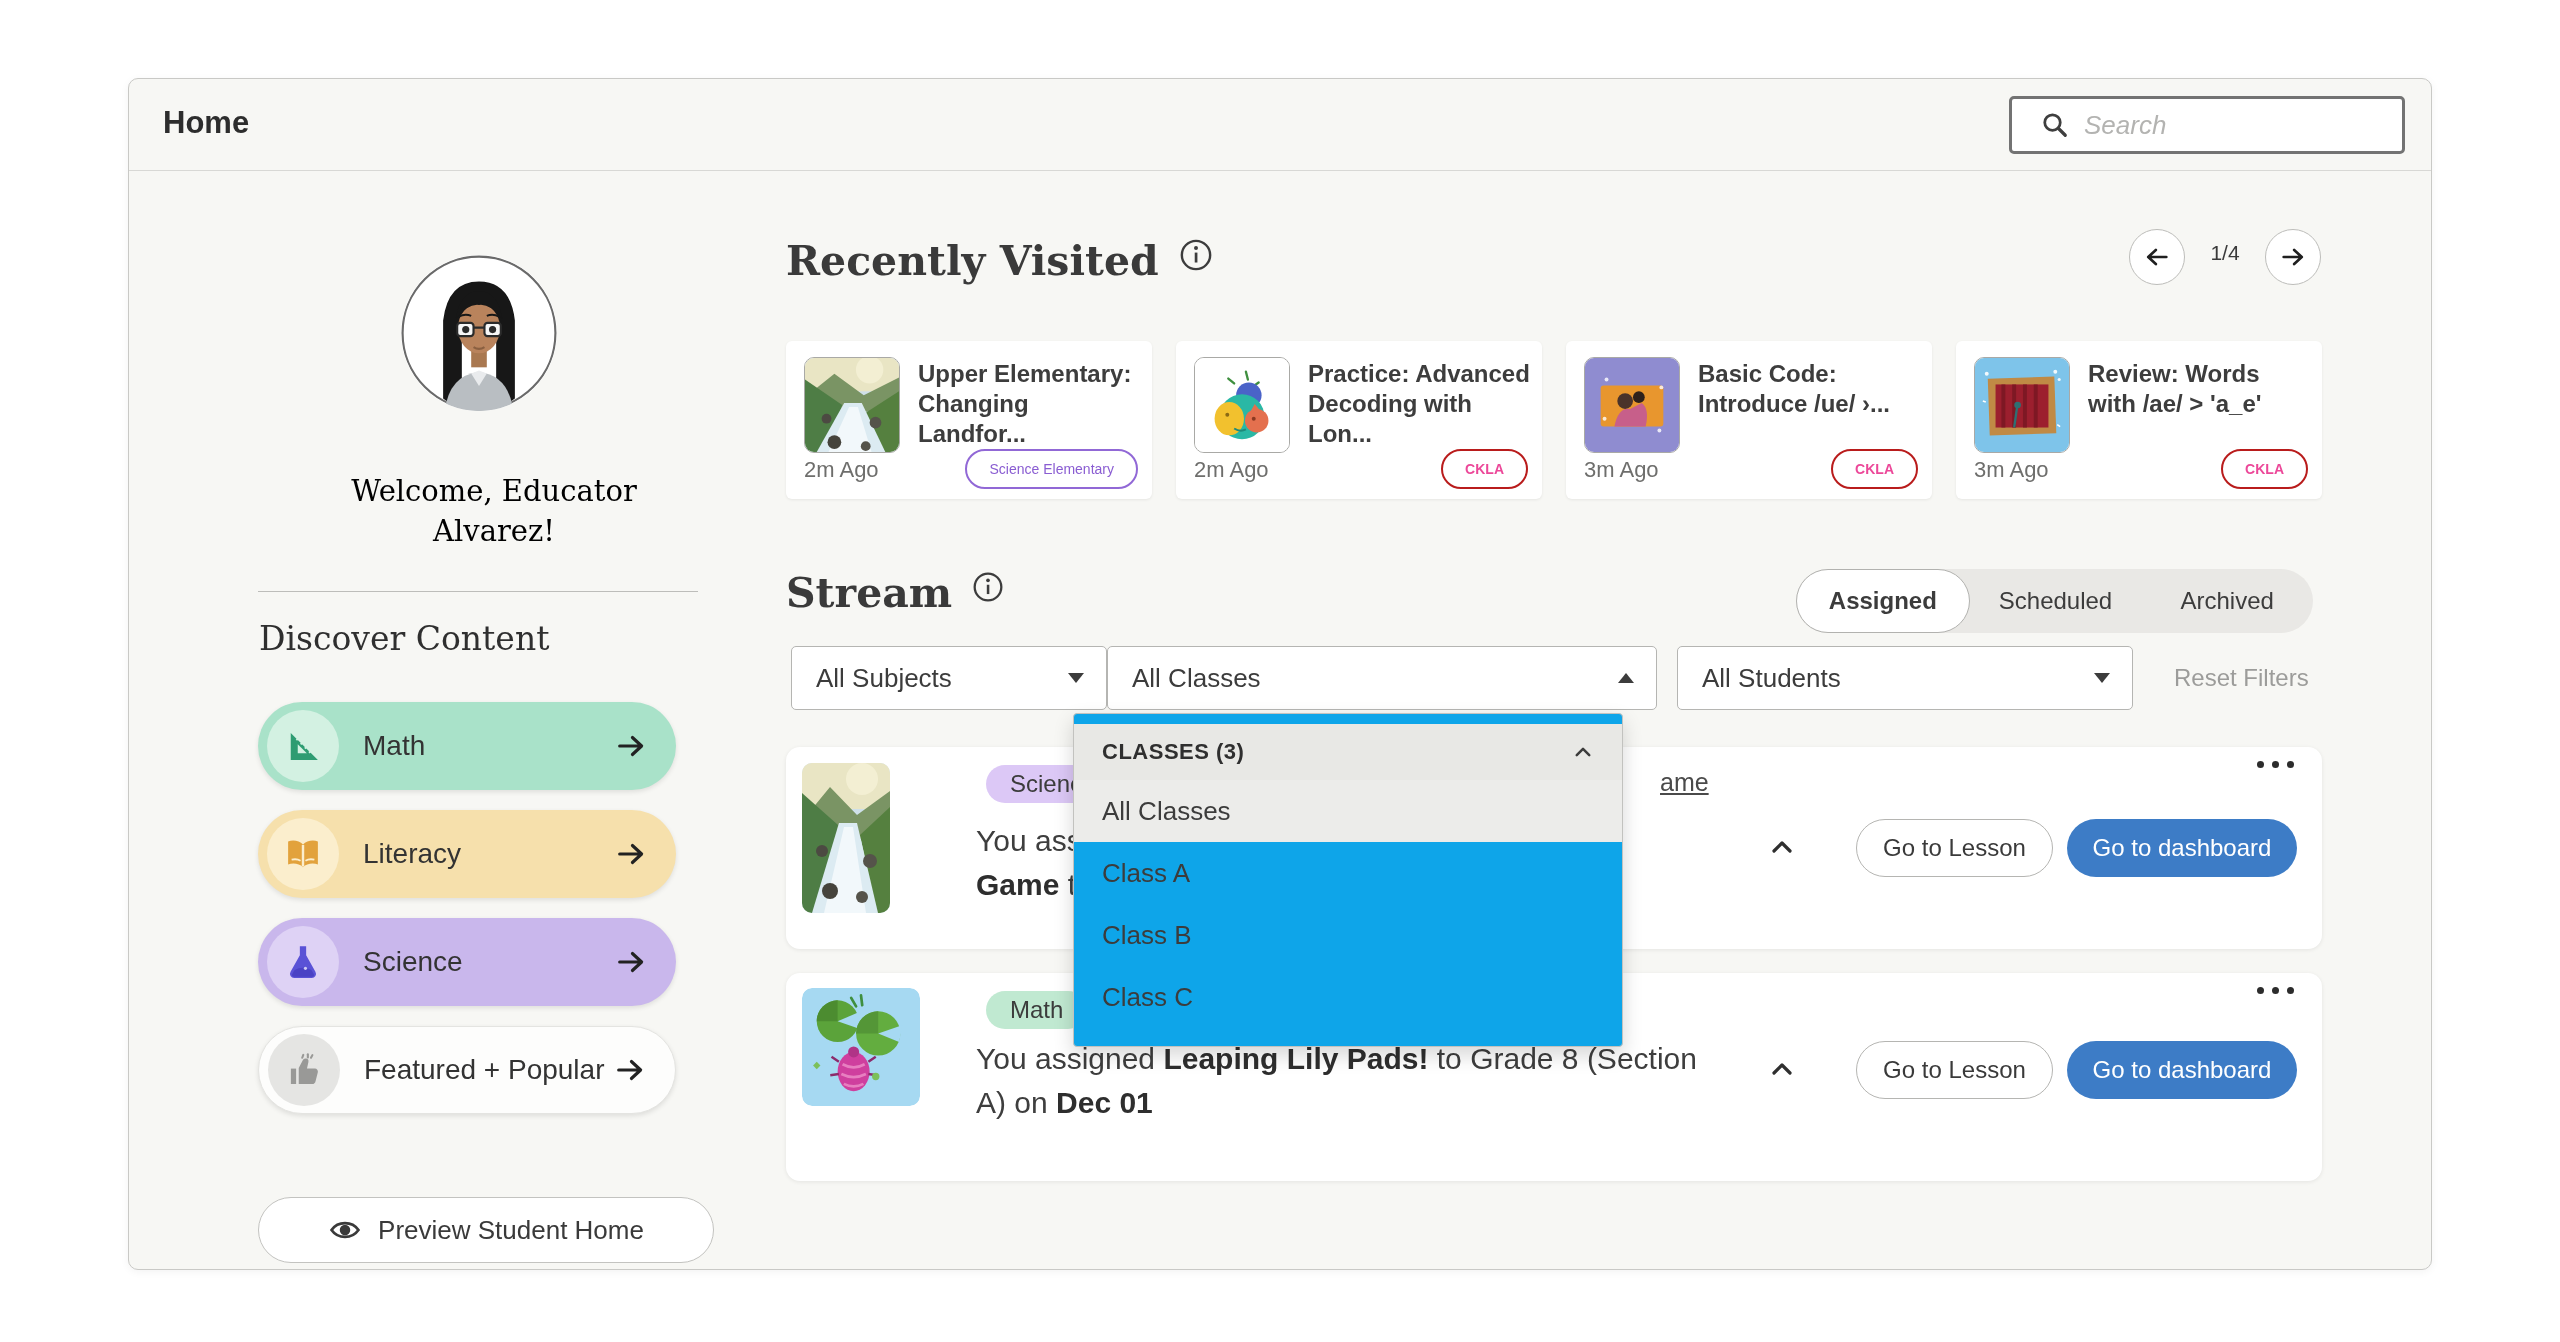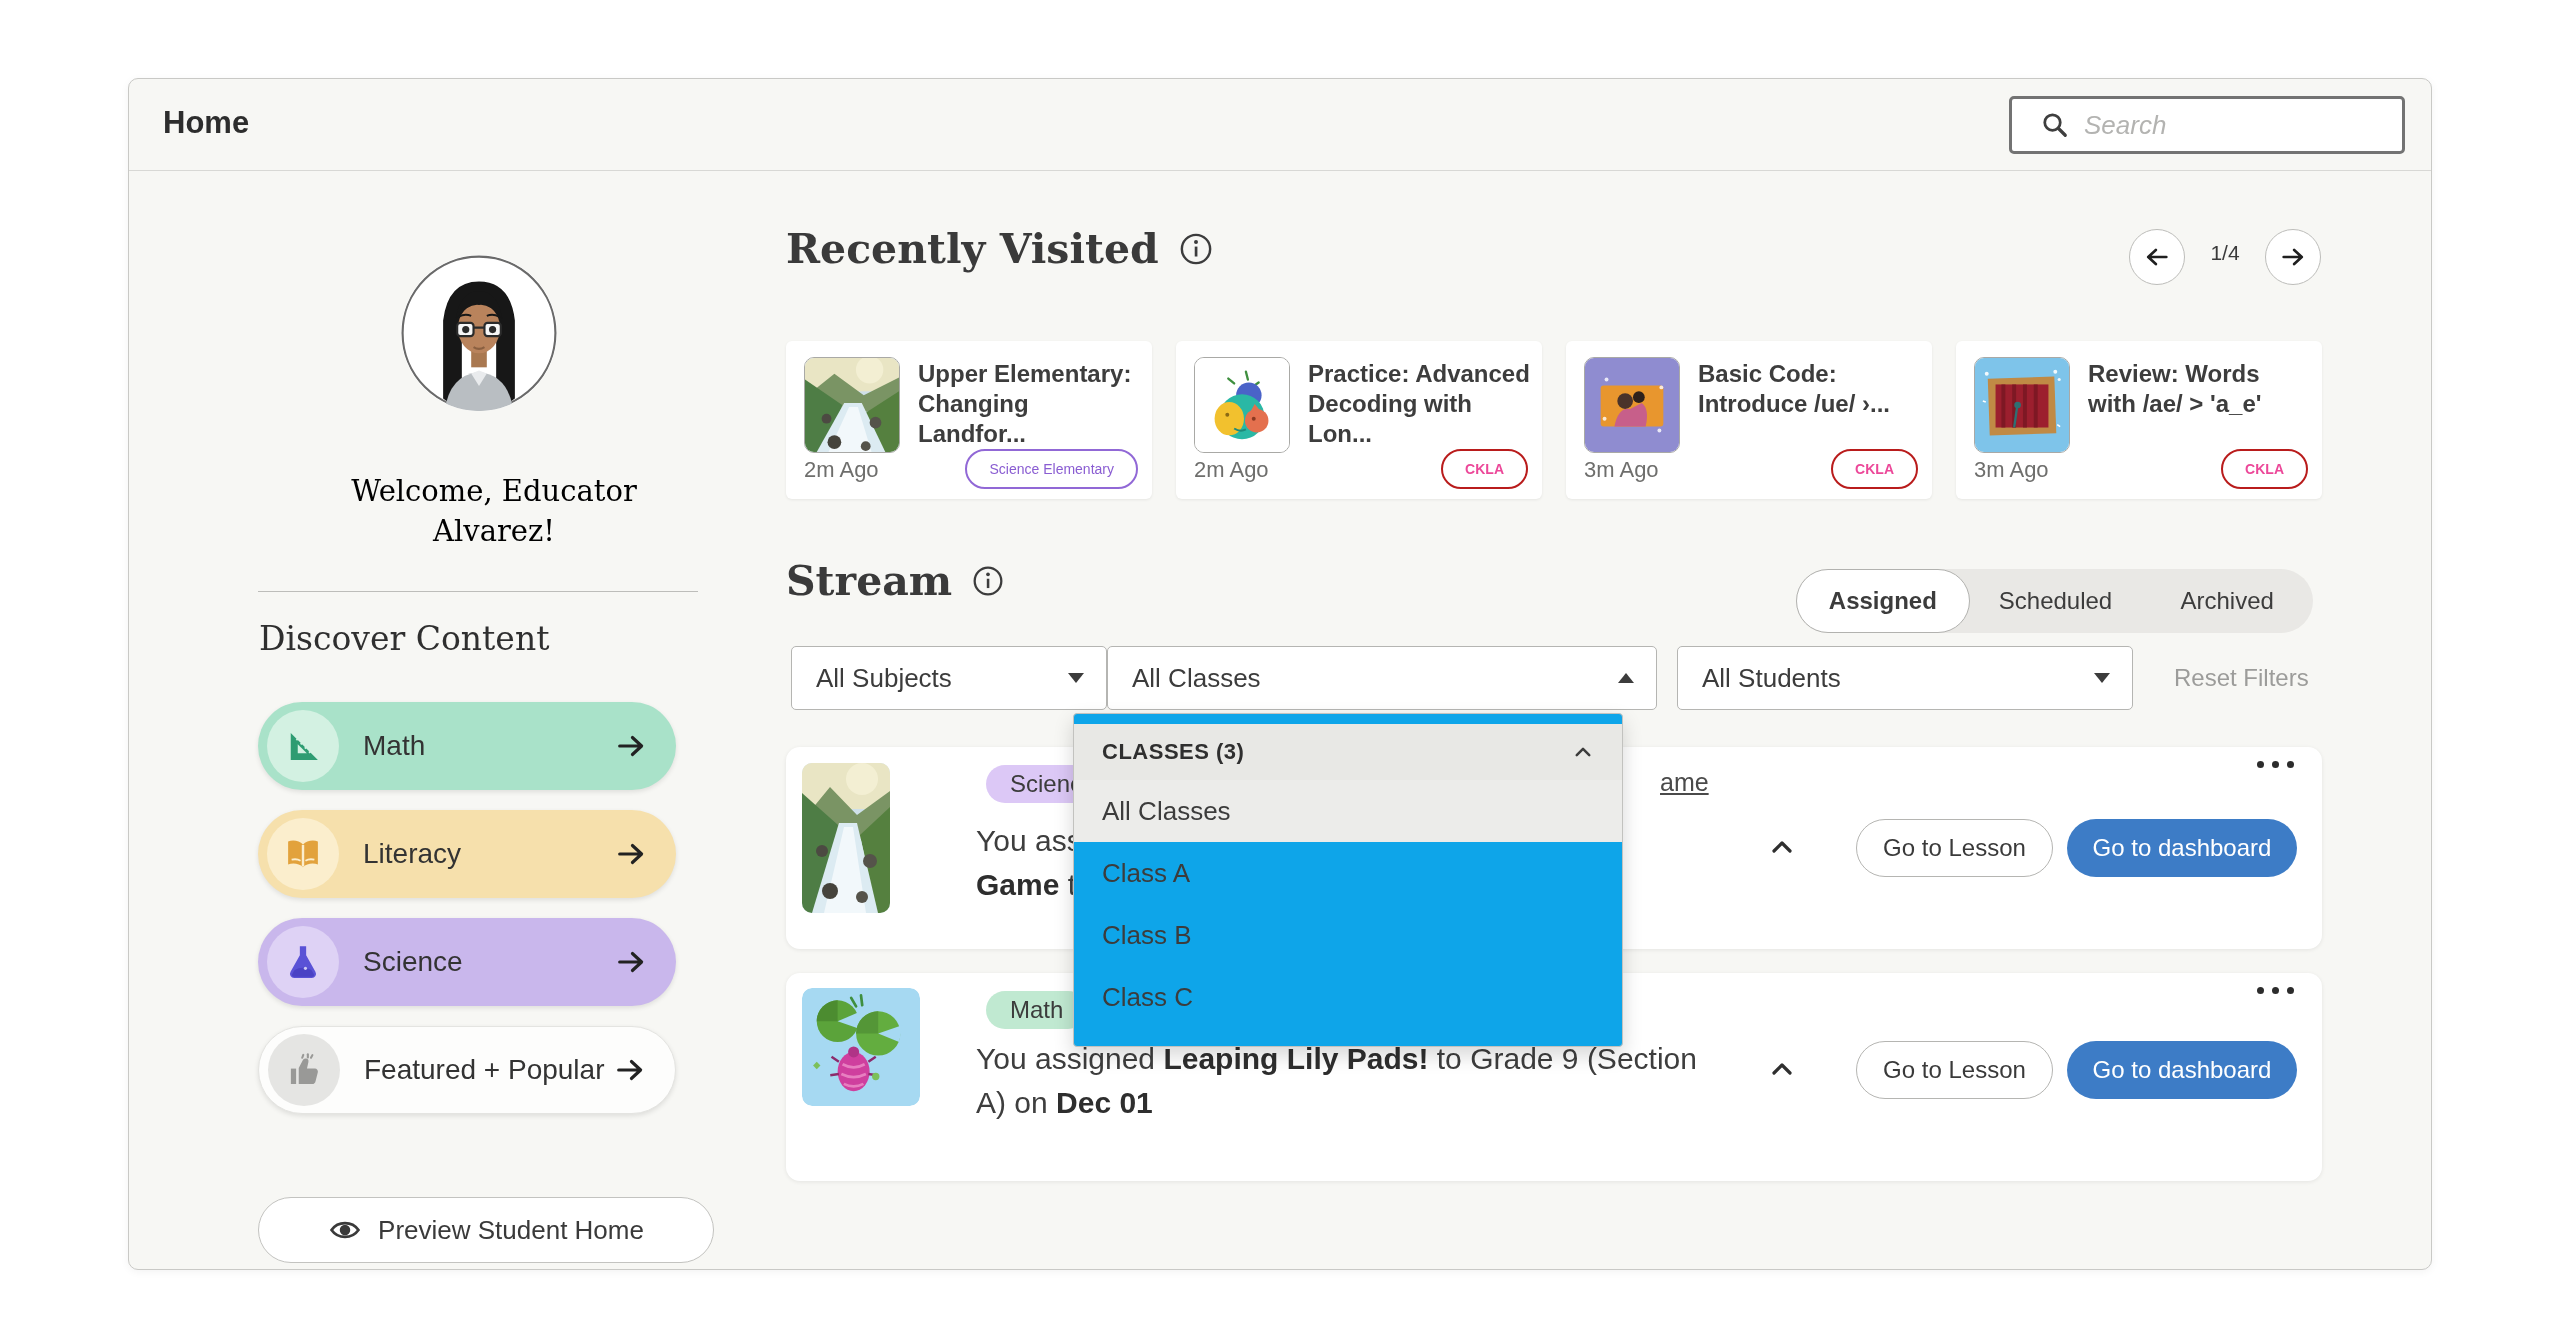--- a/index.html
+++ b/index.html
@@ -41,21 +41,21 @@
   .pill-science { top:839px; background:#c9b7ec; }
   .pill-science .icon-circle { background:#ded2f5; }
   .pill-featured { top:947px; background:#fdfdfc; border:1px solid #e4e4e1; }
   .pill-featured .icon-circle { background:#e5e5e3; }
   .preview-btn { position:absolute; left:129px; top:1118px; width:456px; height:66px; background:#fff;
                  border:1px solid #c3c3c0; border-radius:33px; display:flex; align-items:center;
                  justify-content:center; gap:16px; font-size:26px; color:#3a3a3a; cursor:pointer; }
 
   
   .rv-header { position:absolute; left:657px; top:146px; display:flex; align-items:center; gap:20px; }
-  .rv-title, .stream-title { font-family:"DejaVu Serif", serif; font-size:41px; font-weight:700; color:#3a3a3a; }
+  .rv-title, .stream-title { font-family:"DejaVu Serif", serif; font-size:41px; font-weight:700; color:#3a3a3a;margin-top:12px; }
   .pag-btn { position:absolute; width:56px; height:56px; border-radius:50%; background:#fff;
              border:1.5px solid #bdbdba; display:flex; align-items:center; justify-content:center; cursor:pointer; }
   .pag-prev { left:2000px; top:150px; }
   .pag-next { left:2136px; top:150px; }
   .pag-label { position:absolute; left:2056px; top:162px; width:80px; text-align:center;
                font-size:21px; color:#3a3a3a; }
   .rv-card { position:absolute; top:262px; width:366px; height:158px; background:#fff; border-radius:6px;
              box-shadow:0 1px 3px rgba(0,0,0,.07); }
   .rv-thumb { position:absolute; left:18px; top:16px; width:96px; height:96px; border-radius:10px;
               border:1px solid #a9a9a6; overflow:hidden; }
@@ -432,21 +432,21 @@
         </svg>
       </div>
       <div class="subject-pill subject-math">Math</div>
       <span class="link-frag" style="left:297px;">L</span>
       <div class="more-dots">
           <i></i>
           <i></i>
           <i></i>
         </div>
       <div class="sc-text" style="top:64px;">
-        <div><span>You assigned </span><b>Leaping Lily Pads!</b><span> to Grade 9 (Section</span></div>
+        <div><span>You assigned </span><b>Leaping Lily Pads!</b><span> to Grade 8 (Section</span></div>
         <div><span>A) on </span><b>Dec 01</b></div>
       </div>
       <span class="collapse-chevron" style="top:80px;">
         <svg width="32" height="32" viewBox="0 0 24 24" fill="none" stroke="#2f2f2f" stroke-width="2.4" stroke-linecap="round" stroke-linejoin="round">
           <polyline points="6,15 12,9 18,15"></polyline>
         </svg>
       </span>
       <div class="btn-outline" style="top:68px;">Go to Lesson</div>
       <div class="btn-primary" style="top:68px;">Go to dashboard</div>
     </div>

